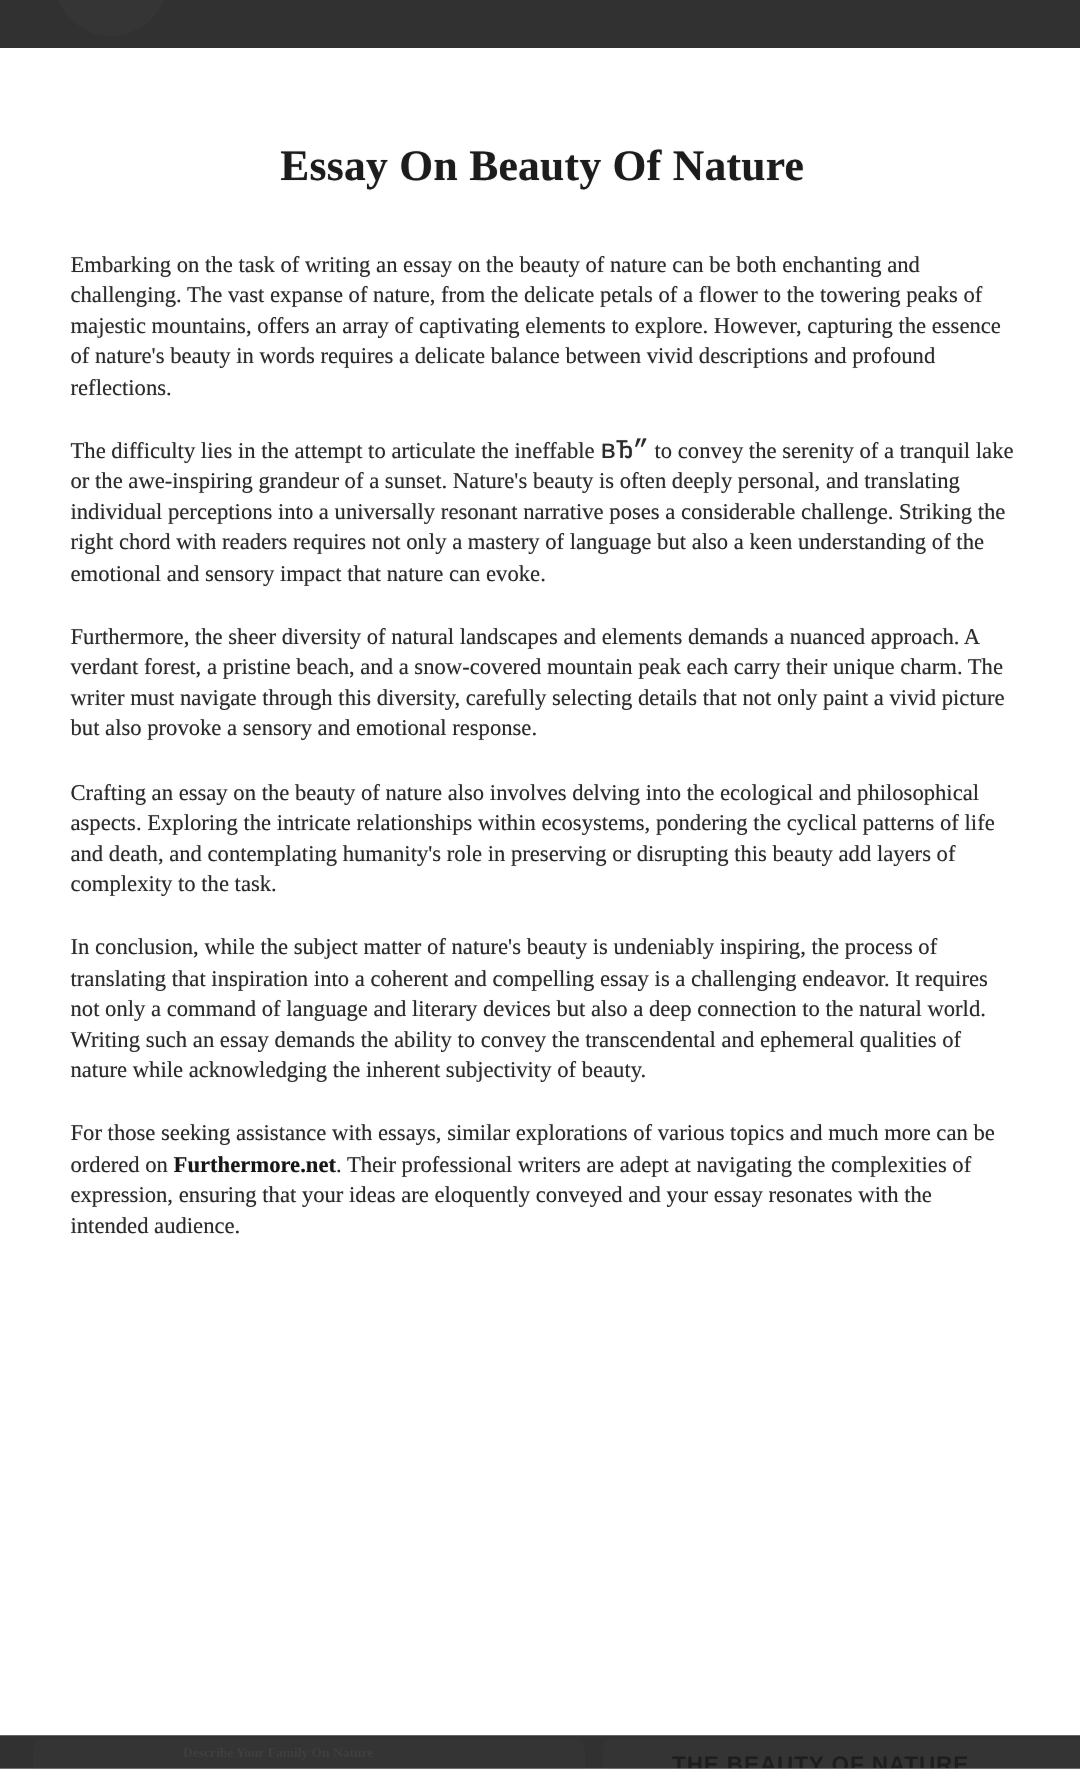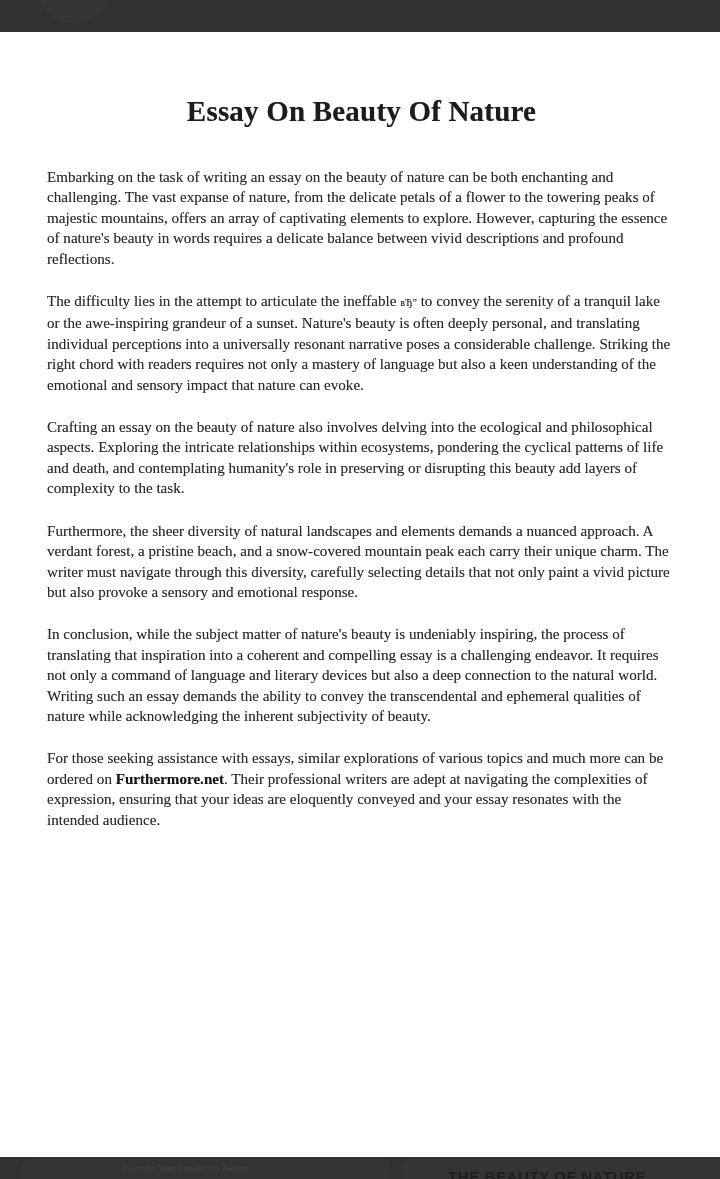--- a/index.html
+++ b/index.html
@@ -90,22 +90,22 @@
     text-shadow: 0 0 0.55px rgba(60,60,60,0.5);
   }
   .para:last-child {
     margin-bottom: 0;
   }
   .para .brand {
     font-weight: bold;
     color: #161616;
   }
   .para .moji {
-    font-family: Liberation Serif, serif;
-    font-size: 10px;
+    font-family: Liberation Mono, monospace;
+    font-size: 18px;
     text-align: right;
   }
 
   
   .bottom-bar {
     position: absolute;
     left: 0;
     top: 1157px;
     width: 720px;
     height: 22px;
@@ -170,25 +170,25 @@
 
         <p class="para">
           <span>Embarking on the task of writing an essay on the beauty of nature can be both enchanting and challenging. The vast expanse of nature, from the delicate petals of a flower to the towering peaks of majestic mountains, offers an array of captivating elements to explore. However, capturing the essence of nature's beauty in words requires a delicate balance between vivid descriptions and profound reflections.</span>
         </p>
 
         <p class="para">
           <span>The difficulty lies in the attempt to articulate the ineffable </span><span class="moji">вЂ”</span><span> to convey the serenity of a tranquil lake or the awe-inspiring grandeur of a sunset. Nature's beauty is often deeply personal, and translating individual perceptions into a universally resonant narrative poses a considerable challenge. Striking the right chord with readers requires not only a mastery of language but also a keen understanding of the emotional and sensory impact that nature can evoke.</span>
         </p>
 
         <p class="para">
+          <span>Furthermore, the sheer diversity of natural landscapes and elements demands a nuanced approach. A verdant forest, a pristine beach, and a snow-covered mountain peak each carry their unique charm. The writer must navigate through this diversity, carefully selecting details that not only paint a vivid picture but also provoke a sensory and emotional response.</span>
+        </p>
+
+        <p class="para">
           <span>Crafting an essay on the beauty of nature also involves delving into the ecological and philosophical aspects. Exploring the intricate relationships within ecosystems, pondering the cyclical patterns of life and death, and contemplating humanity's role in preserving or disrupting this beauty add layers of complexity to the task.</span>
-        </p>
-
-        <p class="para">
-          <span>Furthermore, the sheer diversity of natural landscapes and elements demands a nuanced approach. A verdant forest, a pristine beach, and a snow-covered mountain peak each carry their unique charm. The writer must navigate through this diversity, carefully selecting details that not only paint a vivid picture but also provoke a sensory and emotional response.</span>
         </p>
 
         <p class="para">
           <span>In conclusion, while the subject matter of nature's beauty is undeniably inspiring, the process of translating that inspiration into a coherent and compelling essay is a challenging endeavor. It requires not only a command of language and literary devices but also a deep connection to the natural world. Writing such an essay demands the ability to convey the transcendental and ephemeral qualities of nature while acknowledging the inherent subjectivity of beauty.</span>
         </p>
 
         <p class="para">
           <span>For those seeking assistance with essays, similar explorations of various topics and much more can be ordered on  </span><span class="brand">Furthermore.net</span><span>. Their professional writers are adept at navigating the complexities of expression, ensuring that your ideas are eloquently conveyed and your essay resonates with the intended audience.</span>
         </p>
 

